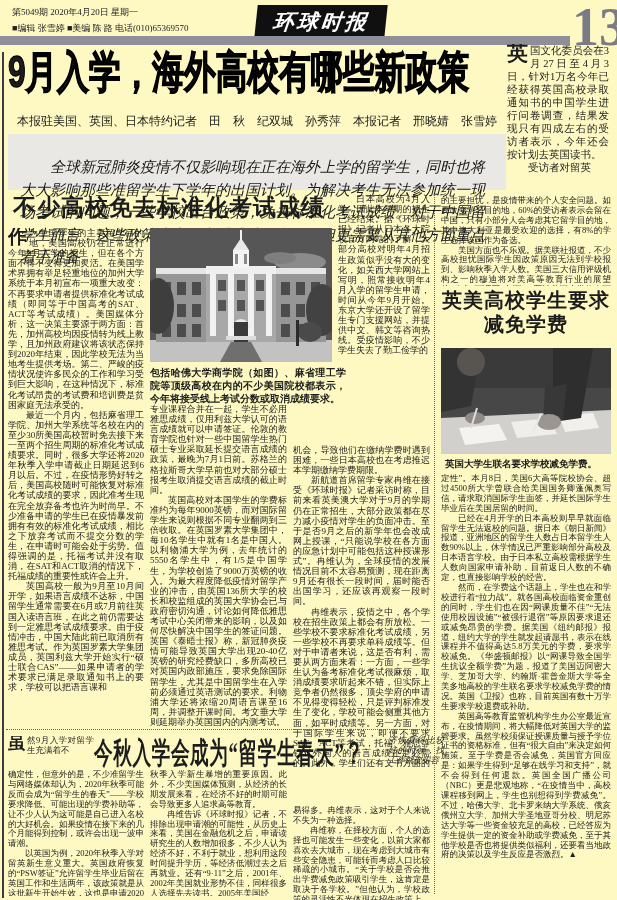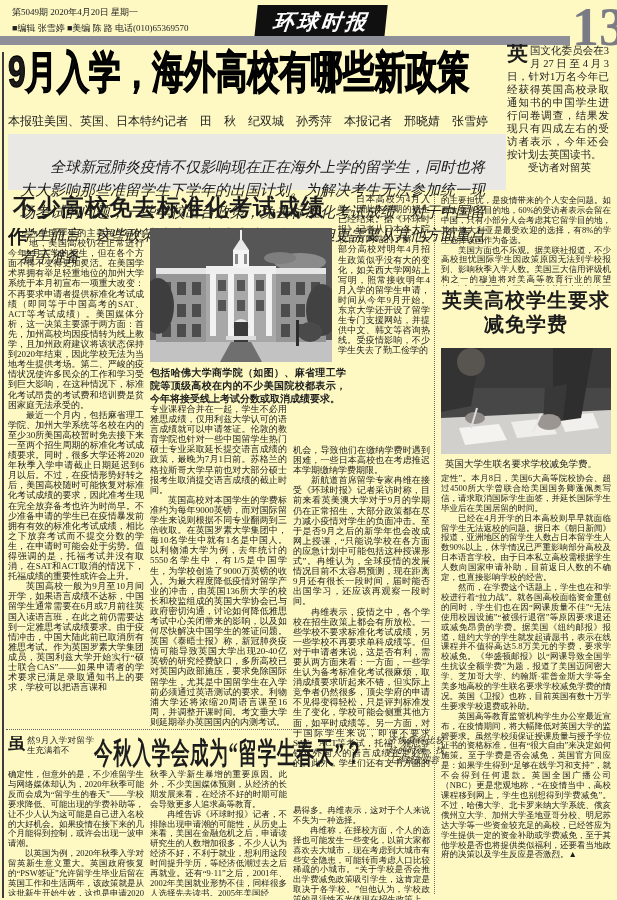--- a/index.html
+++ b/index.html
@@ -14,32 +14,32 @@
   .tiny{font-size:9px;line-height:14px;color:#222;white-space:nowrap;}
   .masthead{background:#101010;color:#fff;display:flex;align-items:center;justify-content:center;
             font-style:italic;font-weight:bold;font-size:21px;letter-spacing:3px;transform:skewX(-6deg);}
   .section-title{font-size:25px;font-weight:bold;color:#3d3d46;letter-spacing:3px;white-space:nowrap;}
   .page-number{font-size:54px;line-height:1;color:#7b7b86;font-weight:bold;}
   .gray-bar{background:#8f8f99;}
   
   .main-headline{font-family:"Liberation Sans","DejaVu Sans",sans-serif;font-weight:900;font-size:44px;
                  line-height:1.1;white-space:nowrap;letter-spacing:0px;transform:scaleX(0.72);
                  transform-origin:0 50%;-webkit-text-stroke:1.3px #000;}
-  .byline{font-size:12px;text-align:left;white-space:nowrap;}
+  .byline{font-size:12px;text-align:center;white-space:nowrap;}
   .summary-box{background:#e9e8e4;box-sizing:border-box;padding:22px 12px;font-size:15px;line-height:1.5;
                font-style:italic;color:#1a1a1a;}
   .survey{font-size:10.5px;line-height:13px;}
   .dc{float:left;font-weight:bold;line-height:0.95;margin-right:2px;}
   
   .bd{font-size:9px;line-height:10.1px;}
   .bd85{font-size:8.5px;line-height:9.9px;}
   .art1-headline{font-size:23px;font-weight:bold;letter-spacing:1px;text-align:center;white-space:nowrap;}
   .caption{font-size:10px;font-weight:bold;line-height:1.32;text-align:justify;}
   .sb-subhead{font-size:20px;font-weight:bold;line-height:1.2;text-align:center;letter-spacing:1px;}
-  .caption2{font-size:9.5px;font-weight:normal;white-space:nowrap;}
+  .caption2{font-size:9.5px;font-weight:bold;white-space:nowrap;}
   .vdot{border-left:1px dotted #666;}
   .hdot{border-top:1px dotted #666;}
   .art2-headline{font-size:30px;font-weight:bold;white-space:nowrap;transform:scaleX(0.62);
                  transform-origin:0 0;letter-spacing:1px;}
   svg{display:block;}
 </style>
 </head>
 <body>
 
 <div class="page">

